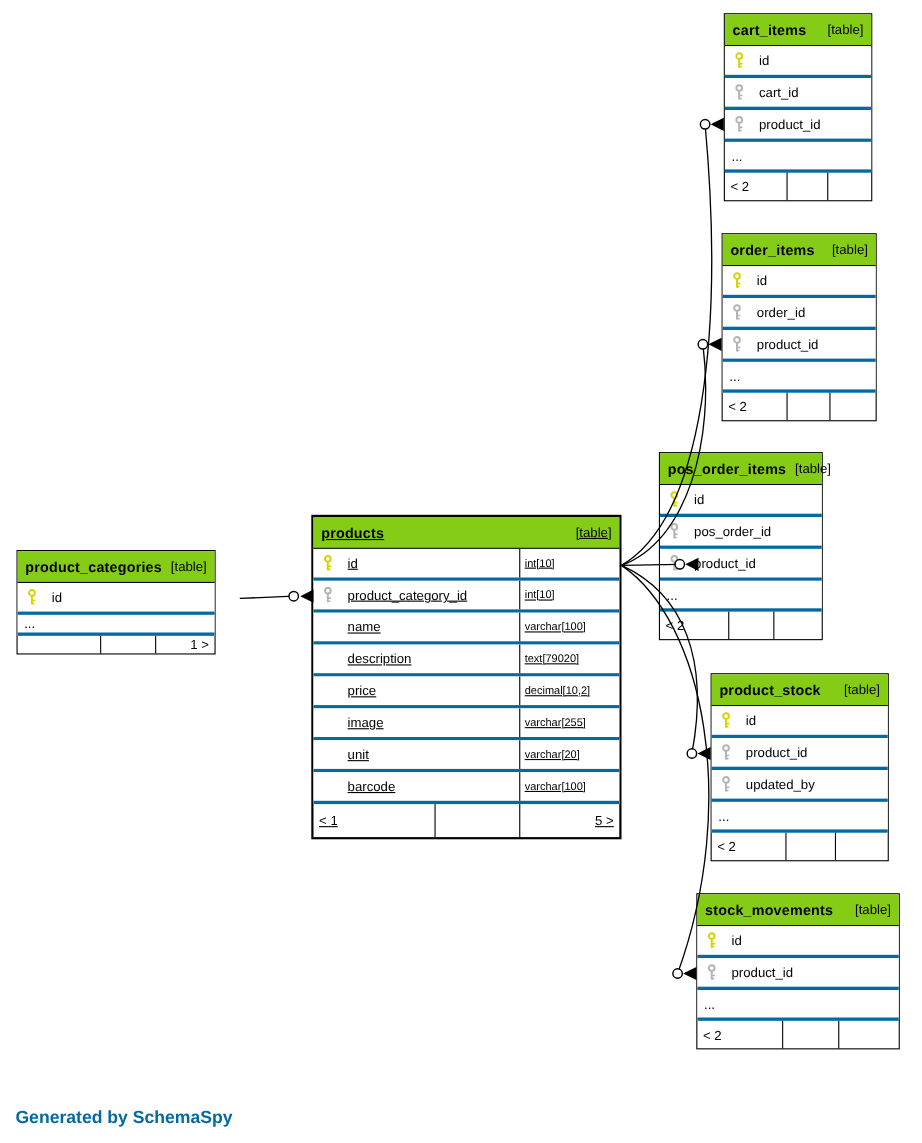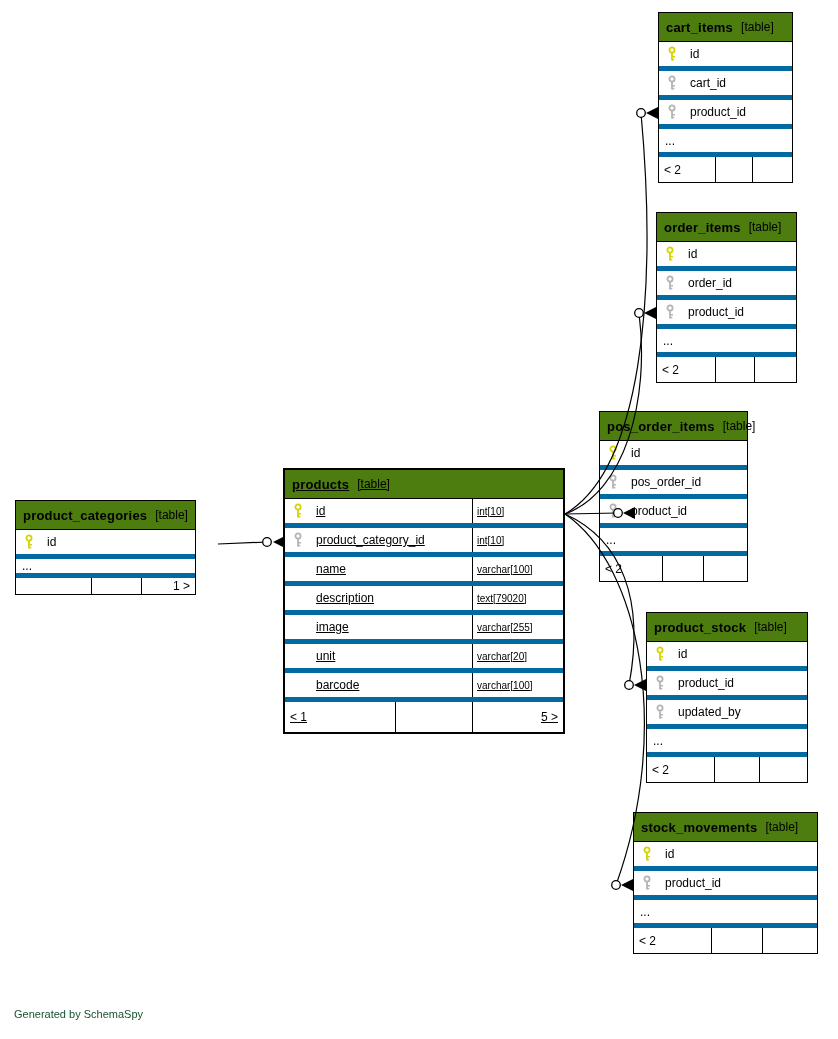--- a/index.html
+++ b/index.html
@@ -5,27 +5,27 @@
   html,body{margin:0;padding:0;background:#ffffff;}
   #canvas{
     position:relative;width:838px;height:1039px;background:#ffffff;overflow:hidden;
     font-family:"Liberation Sans", sans-serif;color:#000;
   }
   .tbox{
     position:absolute;background:#fff;border:1px solid #000;box-sizing:border-box;
   }
   .tbox.focus{border-width:2px;}
   .thead{
-    height:28px;background:#4d7c0f;border-bottom:1px solid #000;
-    display:flex;align-items:center;justify-content:flex-start;padding:0 7px;
+    height:28px;background:#84cc16;border-bottom:1px solid #000;
+    display:flex;align-items:center;justify-content:space-between;padding:0 7px;
   }
   .tname{font-weight:700;font-size:13px;letter-spacing:.2px;white-space:nowrap;}
   .ttag{font-weight:400;font-size:12px;white-space:nowrap;margin-left:8px;}
   .trow{
-    height:29px;border-bottom:5px solid #0369a1;display:flex;align-items:center;
+    height:29px;border-bottom:3px solid #0369a1;display:flex;align-items:center;
     padding-left:8px;box-sizing:border-box;font-size:12px;background:#fff;
   }
   .key{width:10px;height:16px;margin-right:13px;flex:0 0 auto;}
   .key svg{display:block;}
   .key.pk{color:#d4d400;}
   .key.fk{color:#b4b4b4;}
   .key.none{visibility:hidden;}
   .clabel{white-space:nowrap;flex:1;}
   .ctype{
     width:91px;flex:0 0 auto;border-left:1px solid #000;height:100%;
@@ -45,21 +45,21 @@
   .focus .fcell.c2{width:77px;}
   .focus .fcell.c3{width:91px;flex:0 0 auto;}
   
   .pcat .trow.dots{height:19px;}
   .pcat .tfoot{height:16px;}
   .pcat .fcell.c3{justify-content:flex-end;}
   .connectors{
     position:absolute;left:0;top:0;pointer-events:none;z-index:5;
   }
   .footer-note{
-    position:absolute;left:14px;top:1008px;font-size:11px;color:#14532d;white-space:nowrap;
+    position:absolute;left:14px;top:1008px;font-size:16px;color:#0369a1;white-space:nowrap;font-weight:bold;
   }
 </style>
 </head>
 <body>
 
 <div id="canvas">
 
   <div class="tbox" style="left:658px;top:12px;width:135px;">
     <div class="thead">
       <span class="tname">cart_items</span>
@@ -235,20 +235,25 @@
     </div>
     <div class="trow">
       <span class="key none"></span>
       <span class="clabel">name</span>
       <span class="ctype">varchar[100]</span>
     </div>
     <div class="trow">
       <span class="key none"></span>
       <span class="clabel">description</span>
       <span class="ctype">text[79020]</span>
+    </div>
+    <div class="trow">
+      <span class="key none"></span>
+      <span class="clabel">price</span>
+      <span class="ctype">decimal[10,2]</span>
     </div>
     <div class="trow">
       <span class="key none"></span>
       <span class="clabel">image</span>
       <span class="ctype">varchar[255]</span>
     </div>
     <div class="trow">
       <span class="key none"></span>
       <span class="clabel">unit</span>
       <span class="ctype">varchar[20]</span>

